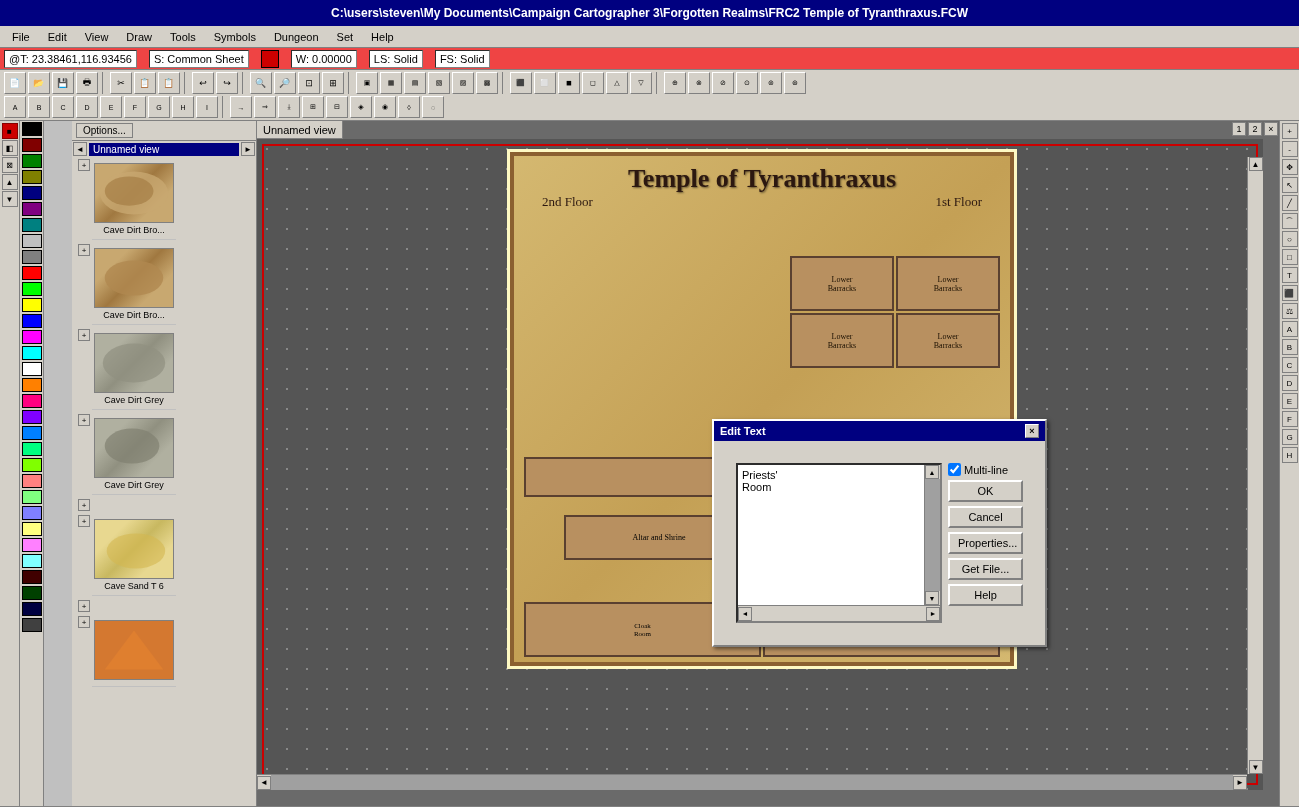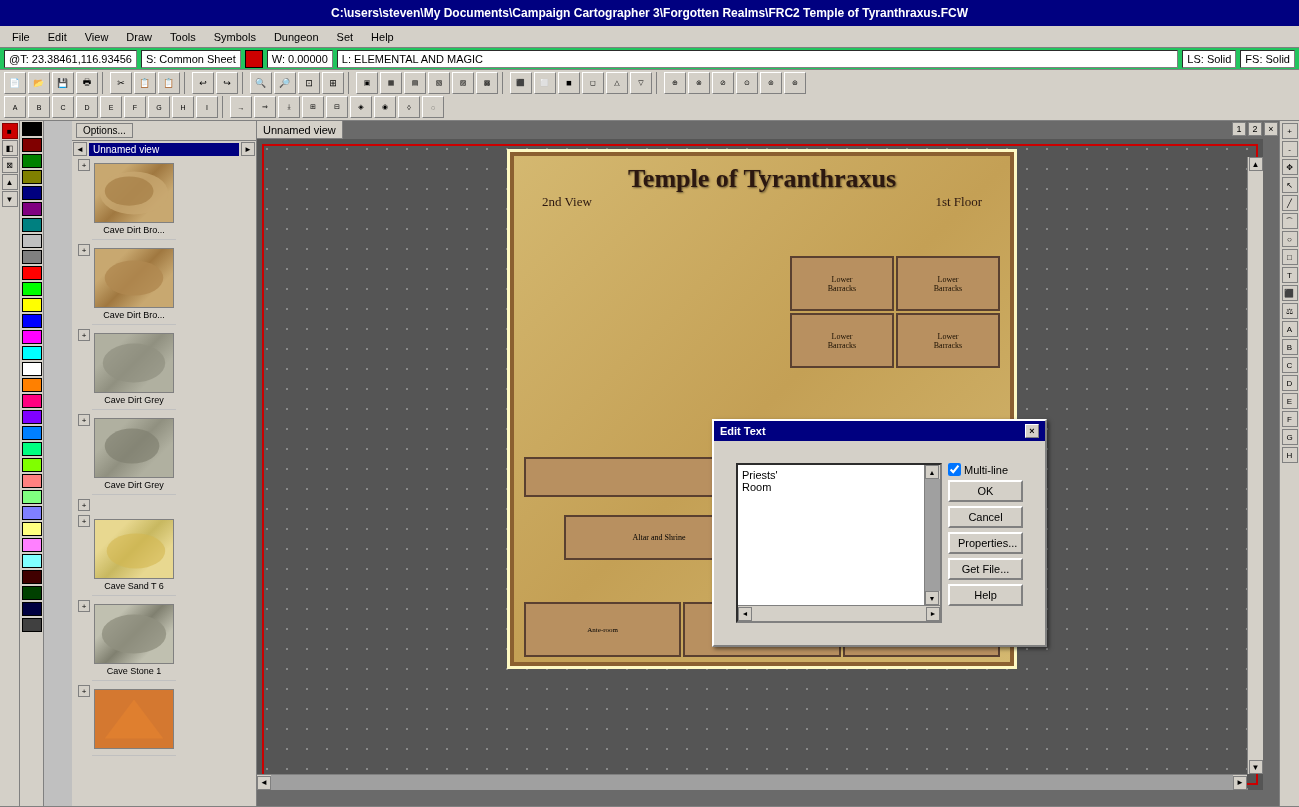--- a/index.html
+++ b/index.html
@@ -36,28 +36,28 @@
       gap: 2px;
     }
     .menu-item {
       padding: 2px 8px;
       cursor: pointer;
       font-size: 11px;
     }
 
     
     #status-top {
-      background: #22c55e;
+      background: #ef4444;
       display: flex;
       align-items: center;
       height: 22px;
       border-bottom: 1px solid #808080;
       font-size: 11px;
       padding: 0 4px;
-      gap: 4px;
+      gap: 12px;
     }
     .status-field {
       border: 1px inset #808080;
       background: white;
       padding: 1px 4px;
       height: 18px;
       display: flex;
       align-items: center;
       font-size: 11px;
     }
@@ -533,23 +533,20 @@
 <div id="status-top">
   <div class="status-field">
     <span>@T: 23.38461,116.93456</span>
   </div>
   <div class="status-field">
     <span>S: Common Sheet</span>
   </div>
   <div class="color-swatch" style="background:#cc0000;"></div>
   <div class="status-field">
     <span>W: 0.00000</span>
-  </div>
-  <div class="status-field" style="flex:1;">
-    <span>L: ELEMENTAL AND MAGIC</span>
   </div>
   <div class="status-field">
     <span>LS: Solid</span>
   </div>
   <div class="status-field">
     <span>FS: Solid</span>
   </div>
 </div>
 
 <div id="toolbar-area">
@@ -731,28 +728,20 @@
           <svg width="80" height="60" viewBox="0 0 80 60">
             <ellipse cx="42" cy="32" rx="30" ry="18" fill="#d4b850" opacity="0.6"></ellipse>
           </svg>
         </div>
         <div class="sidebar-item-label">Cave Sand T 6</div>
       </div>
     </div>
 
     <div class="sidebar-row">
       <div class="sidebar-expand-btn">+</div>
-      <div class="sidebar-item">
-        <div class="sidebar-item-thumb texture-stone">
-          <svg width="80" height="60" viewBox="0 0 80 60">
-            <ellipse cx="40" cy="30" rx="33" ry="20" fill="#909080" opacity="0.8"></ellipse>
-          </svg>
-        </div>
-        <div class="sidebar-item-label">Cave Stone 1</div>
-      </div>
     </div>
 
     <div class="sidebar-row">
       <div class="sidebar-expand-btn">+</div>
       <div class="sidebar-item">
         <div class="sidebar-item-thumb" style="background:#d47830;">
           <svg width="80" height="60" viewBox="0 0 80 60">
             <polygon points="10,50 40,10 70,50" fill="#e08030" opacity="0.9"></polygon>
           </svg>
         </div>
@@ -777,42 +766,41 @@
 
       <div style="position:absolute; top:5px; left:5px; right:5px; bottom:5px; border:2px solid #cc0000; pointer-events:none;"></div>
 
       <div id="map-image-area">
 
         <div style="position:absolute; inset:0; border:4px solid #8b6030; background: linear-gradient(135deg, #d4b870, #c4a055, #d4b870);">
 
           <div class="map-title">
             <div style="font-size:26px; font-family:'Times New Roman',serif; color:#2c1810; font-weight:bold; text-shadow: 1px 1px 2px rgba(0,0,0,0.5);">Temple of Tyranthraxus</div>
             <div style="display:flex; justify-content:space-between; padding:0 20px; font-size:13px; font-family:'Times New Roman',serif; color:#2c1810;">
-              <span>2nd View</span>
+              <span>2nd Floor</span>
               <span>1st Floor</span>
             </div>
           </div>
 
           <div style="position:absolute; top:100px; right:10px; width:210px; display:grid; grid-template-columns:1fr 1fr; gap:2px;">
             <div style="background:#b89060; border:2px solid #5a4030; padding:4px; text-align:center; font-size:8px; font-family:'Times New Roman',serif; color:#1a0f00; min-height:55px; display:flex; align-items:center; justify-content:center;">Lower<br>Barracks</div>
             <div style="background:#b89060; border:2px solid #5a4030; padding:4px; text-align:center; font-size:8px; font-family:'Times New Roman',serif; color:#1a0f00; min-height:55px; display:flex; align-items:center; justify-content:center;">Lower<br>Barracks</div>
             <div style="background:#b89060; border:2px solid #5a4030; padding:4px; text-align:center; font-size:8px; font-family:'Times New Roman',serif; color:#1a0f00; min-height:55px; display:flex; align-items:center; justify-content:center;">Lower<br>Barracks</div>
             <div style="background:#b89060; border:2px solid #5a4030; padding:4px; text-align:center; font-size:8px; font-family:'Times New Roman',serif; color:#1a0f00; min-height:55px; display:flex; align-items:center; justify-content:center;">Lower<br>Barracks</div>
           </div>
 
           <div style="position:absolute; bottom:0; left:0; right:0; height:210px;">
 
             <div style="position:absolute; top:5px; left:10px; right:10px; display:flex; gap:2px; height:40px;">
               <div style="background:#b89060; border:2px solid #5a4030; flex:1; display:flex; align-items:center; justify-content:center; font-size:7px; font-family:'Times New Roman',serif;">Room</div>
             </div>
 
             <div style="position:absolute; top:55px; left:50px; width:190px; height:45px; background:#b89060; border:2px solid #5a4030; display:flex; align-items:center; justify-content:center; font-size:8px; font-family:'Times New Roman',serif;margin-top:8px;">Altar and Shrine</div>
 
             <div style="position:absolute; bottom:5px; left:10px; right:10px; display:flex; gap:2px; height:55px;">
-              <div style="background:#b89060; border:2px solid #5a4030; flex:1; display:flex; align-items:center; justify-content:center; font-size:7px; font-family:'Times New Roman',serif; text-align:center;">Ante-room</div>
               <div style="background:#b89060; border:2px solid #5a4030; flex:1; display:flex; align-items:center; justify-content:center; font-size:7px; font-family:'Times New Roman',serif; text-align:center;">Cloak<br>Room</div>
               <div style="background:#b89060; border:2px solid #5a4030; flex:1; display:flex; align-items:center; justify-content:center; font-size:12px; font-family:'Times New Roman',serif; text-align:center;">Dining<br>Area</div>
             </div>
           </div>
         </div>
       </div>
 
       <div id="edit-text-dialog">
         <div id="dialog-titlebar">
           <span>Edit Text</span>

